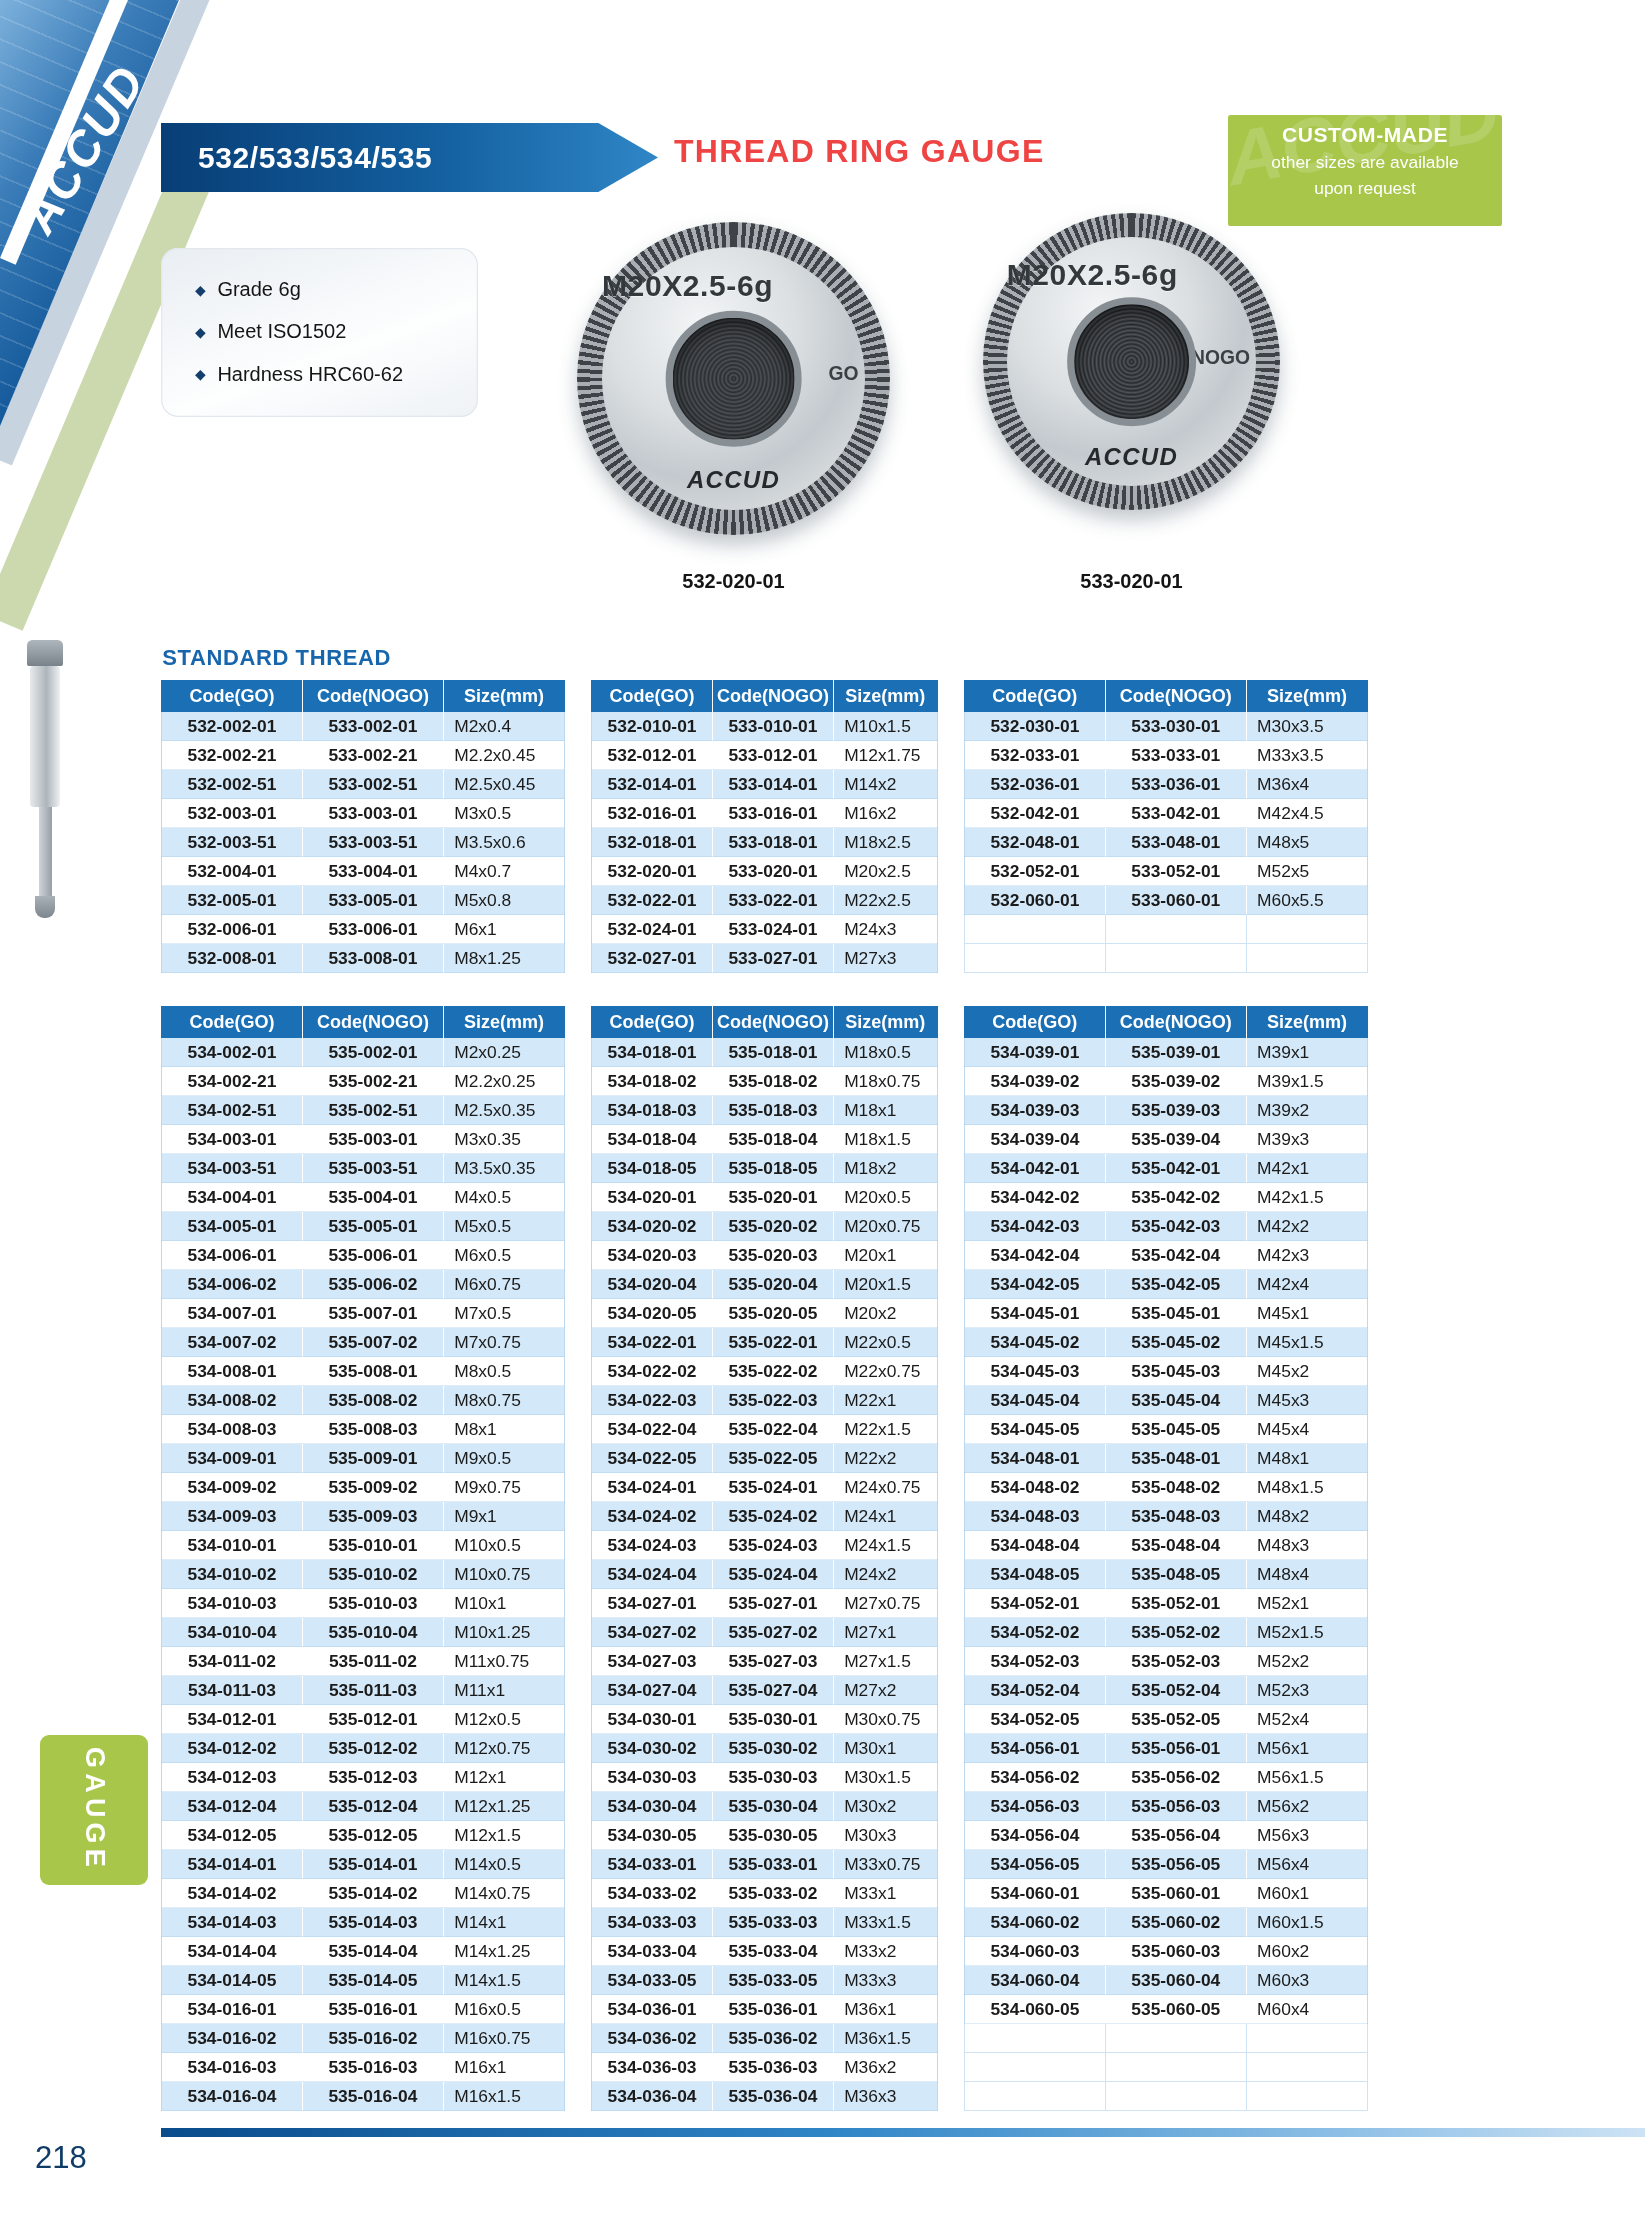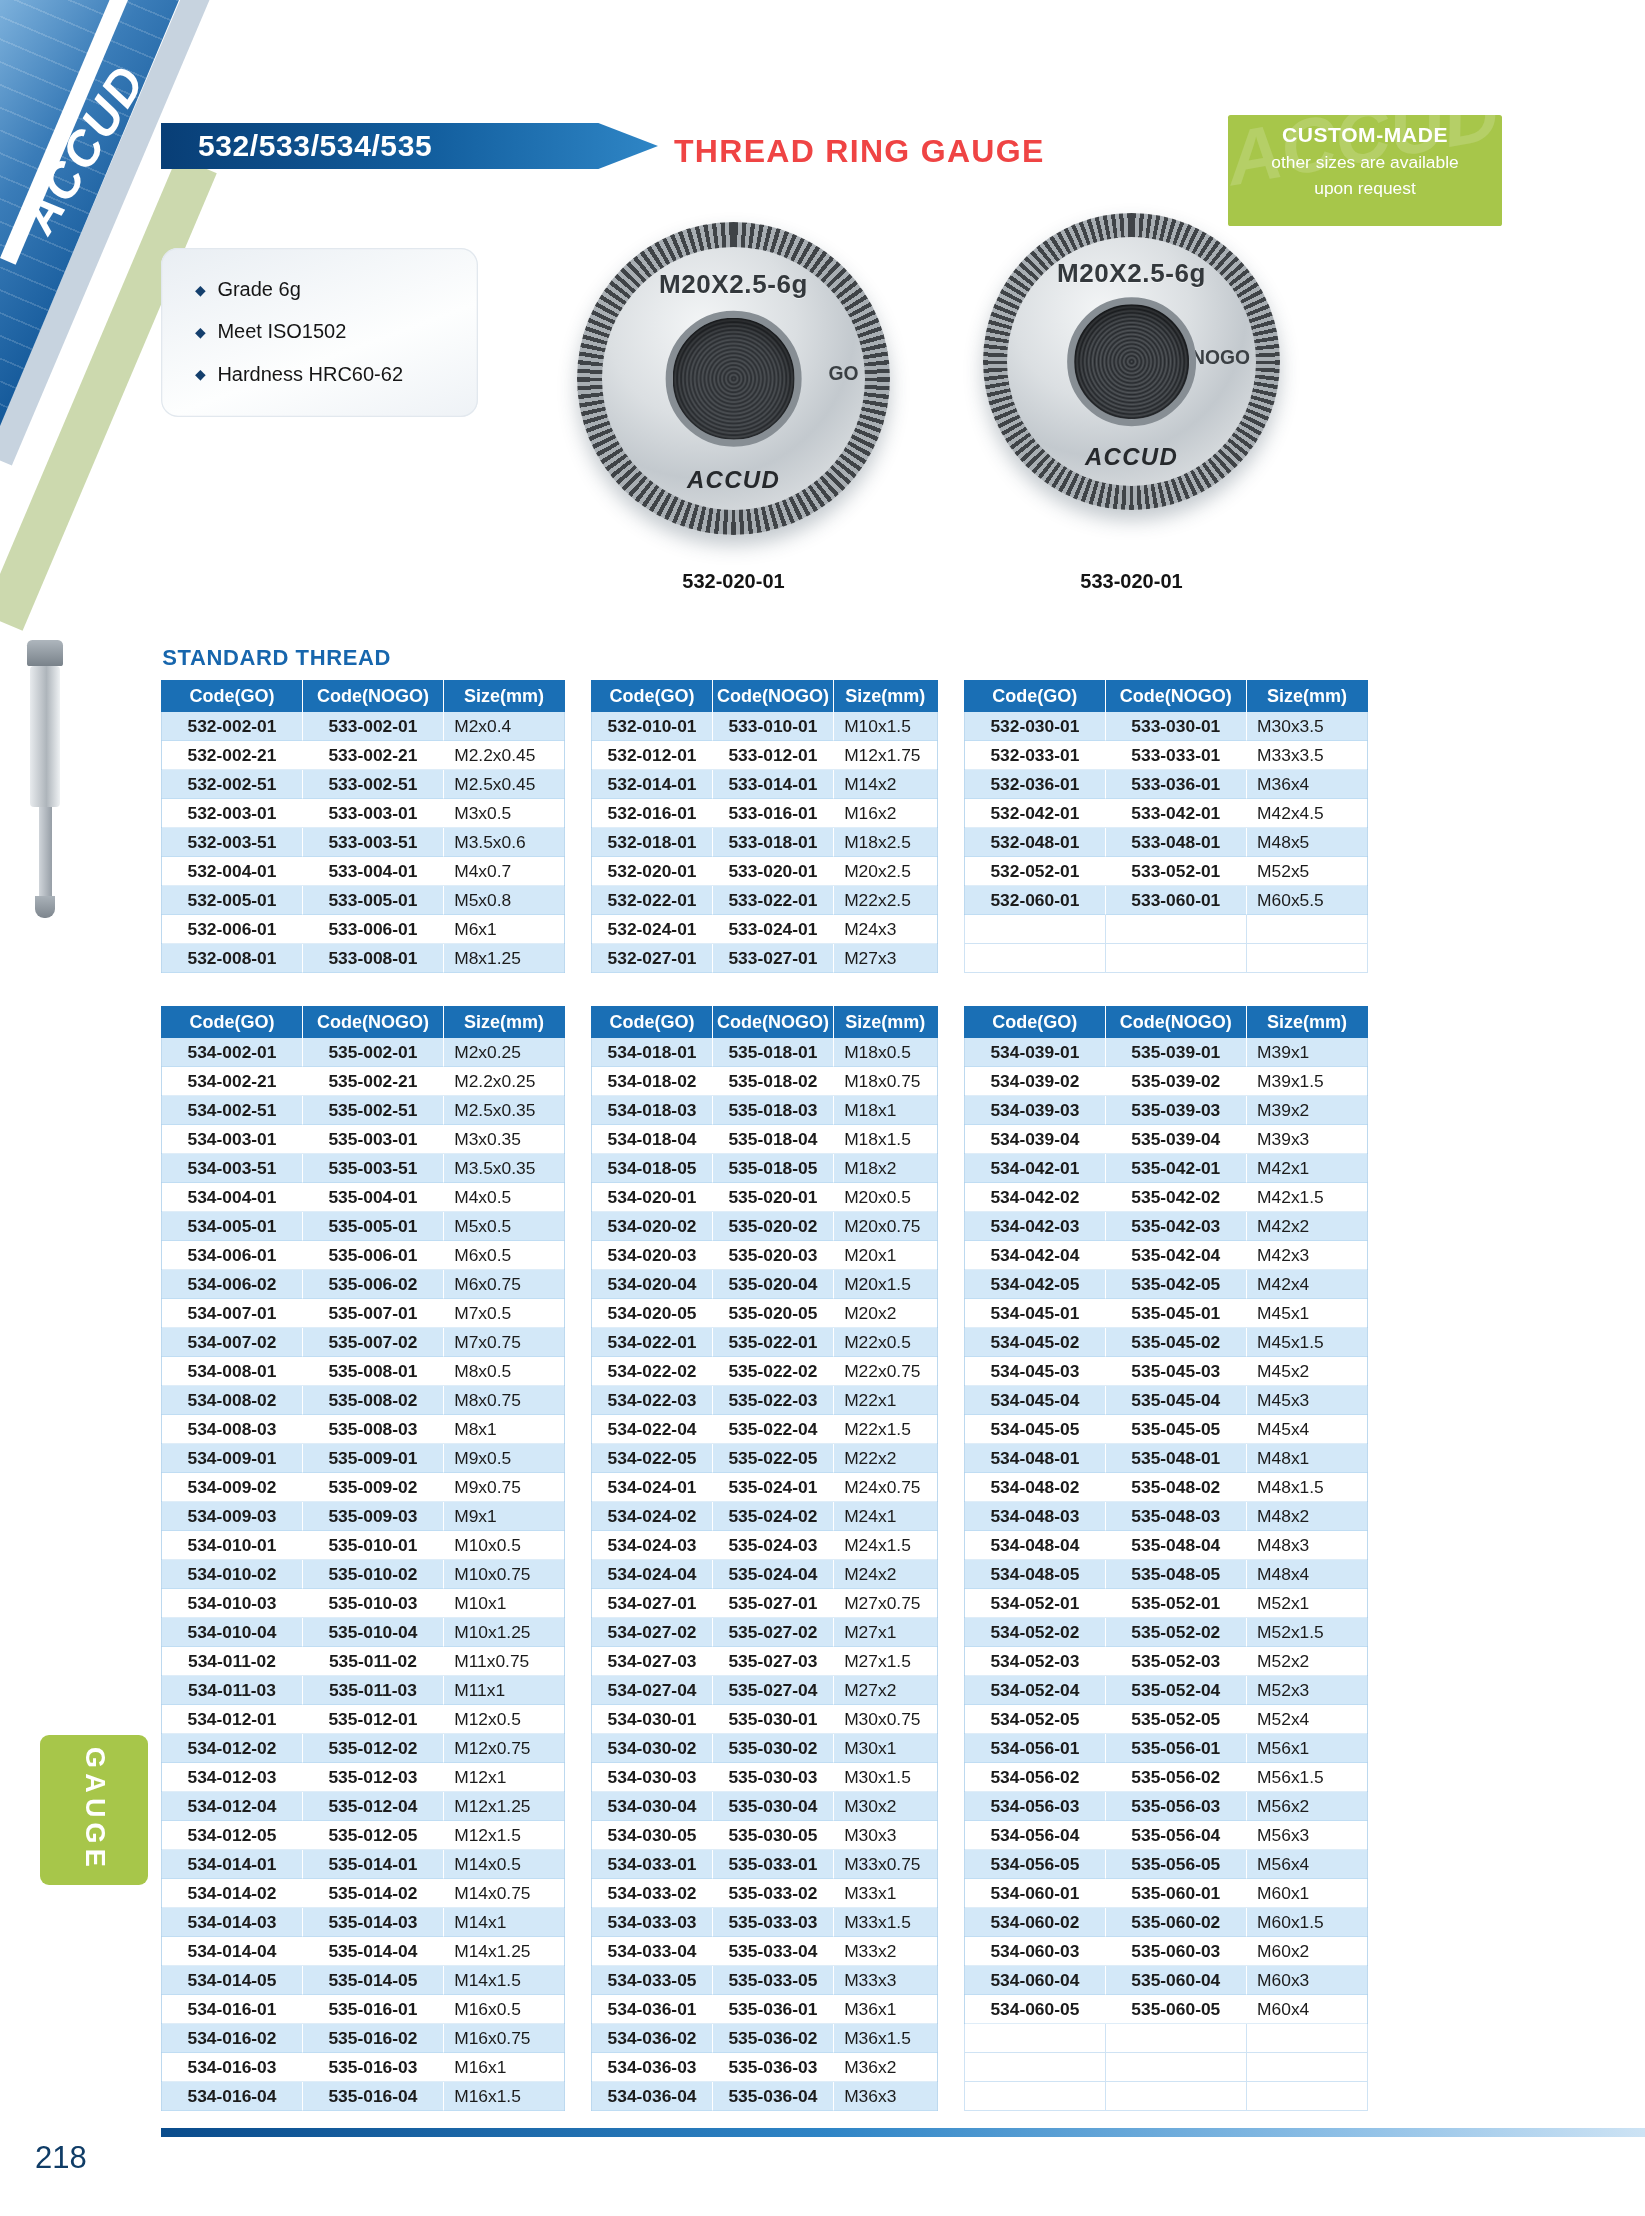--- a/index.html
+++ b/index.html
@@ -23,21 +23,21 @@
     font-size:49px; font-weight:800; font-style:italic; color:#fff; letter-spacing:1.9px; }
 
   
   .probe { position:absolute; left:27px; top:640px; width:36px; }
   .probe .cap  { height:26px; background:linear-gradient(180deg,#aeb6bd,#79828a); border-radius:5.2px 5.2px 2.6px 2.6px; }
   .probe .body { width:30px; height:141px; margin:0 auto; background:linear-gradient(90deg,#e7eaed,#aeb5bb 55%,#eef1f3); border-radius:3.9px; }
   .probe .stem { width:13px; height:89px; margin:0 auto; background:linear-gradient(90deg,#d0d5da,#969ea6); }
   .probe .tip  { width:19.3px; height:22px; margin:0 auto; background:linear-gradient(180deg,#aab2b9,#7d858d); border-radius:0 0 9px 9px; }
 
   
-  .banner { position:absolute; left:161px; top:123px; width:497px; height:46px;
+  .banner { position:absolute; left:161px; top:123px; width:497px; height:69px;
     clip-path:polygon(0 0,88% 0,100% 50%,88% 100%,0 100%);
     background:linear-gradient(90deg,#083e76,#135f9f 55%,#2f86c6);
     display:flex; align-items:center; padding-left:37px; box-sizing:border-box; }
   .banner span { color:#fff; font-size:30px; font-weight:700; letter-spacing:0.6px; }
   .page-title { position:absolute; left:674px; top:133px; font-size:32px; font-weight:800;
     color:#ef4444; letter-spacing:1.3px; }
 
   .badge { position:absolute; left:1228px; top:115px; width:274px; height:111px; background:#a7c64a;
     overflow:hidden; border-radius:2.6px; color:#fff; text-align:center; }
   .badge .wm { position:absolute; left:-2.6px; top:-23px; font-size:76px; font-style:italic; font-weight:800;
@@ -58,21 +58,21 @@
     background:repeating-conic-gradient(#3f4347 0deg 1.6deg, #a8aeb3 1.6deg 3.2deg);
     box-shadow:0 10.3px 19.3px rgba(40,60,80,.28); }
   .ring-a { left:577px;  top:222px; width:313px; height:313px; }
   .ring-b { left:983px; top:213px; width:297px; height:297px; }
   .face { position:absolute; inset:8%; border-radius:50%;
     background:radial-gradient(circle at 38% 30%, #f3f5f6 0%, #dbdfe2 38%, #c3c9ce 62%, #d6dadd 80%, #bfc5ca 100%); }
   .hole { position:absolute; left:50%; top:50%; width:52%; height:52%; transform:translate(-50%,-50%);
     border-radius:50%; border:7.7px solid #878e94;
     background:repeating-radial-gradient(circle at 50% 50%, #54585c 0px, #23262a 1.9px, #54585c 3.9px);
     box-shadow:inset 0 5.2px 17px rgba(0,0,0,.65); box-sizing:border-box; }
-  .marking { position:absolute; top:8.5%; width:100%; text-align:center; font-size:26px; font-weight:700;
+  .marking { position:absolute; top:8.5%; width:100%; font-size:30px; font-weight:700;
     color:#33383c; letter-spacing:0.6px; text-shadow:0 0.6px 0 rgba(255,255,255,.5); }
   .gtype { position:absolute; right:2.5%; top:44%; font-size:19.3px; font-weight:700; color:#3a3f43; }
   .rbrand { position:absolute; bottom:6%; width:100%; text-align:center; font-size:24px; font-weight:800;
     font-style:italic; color:#26292c; letter-spacing:1.3px; }
   .ring-caption { position:absolute; text-align:center; font-size:20px; font-weight:700; color:#141414; }
   .cap-a { left:577px;  top:570px; width:313px; }
   .cap-b { left:983px; top:570px; width:297px; }
 
   
   .section { position:absolute; left:161px; width:1207px; }

